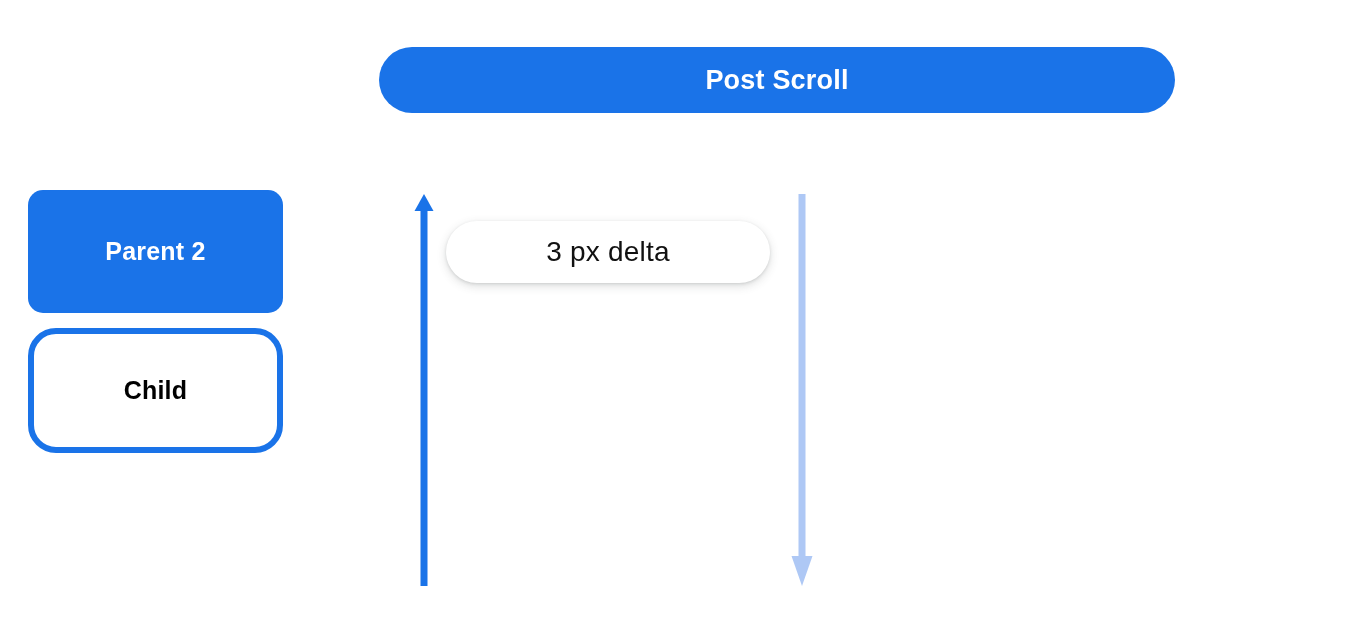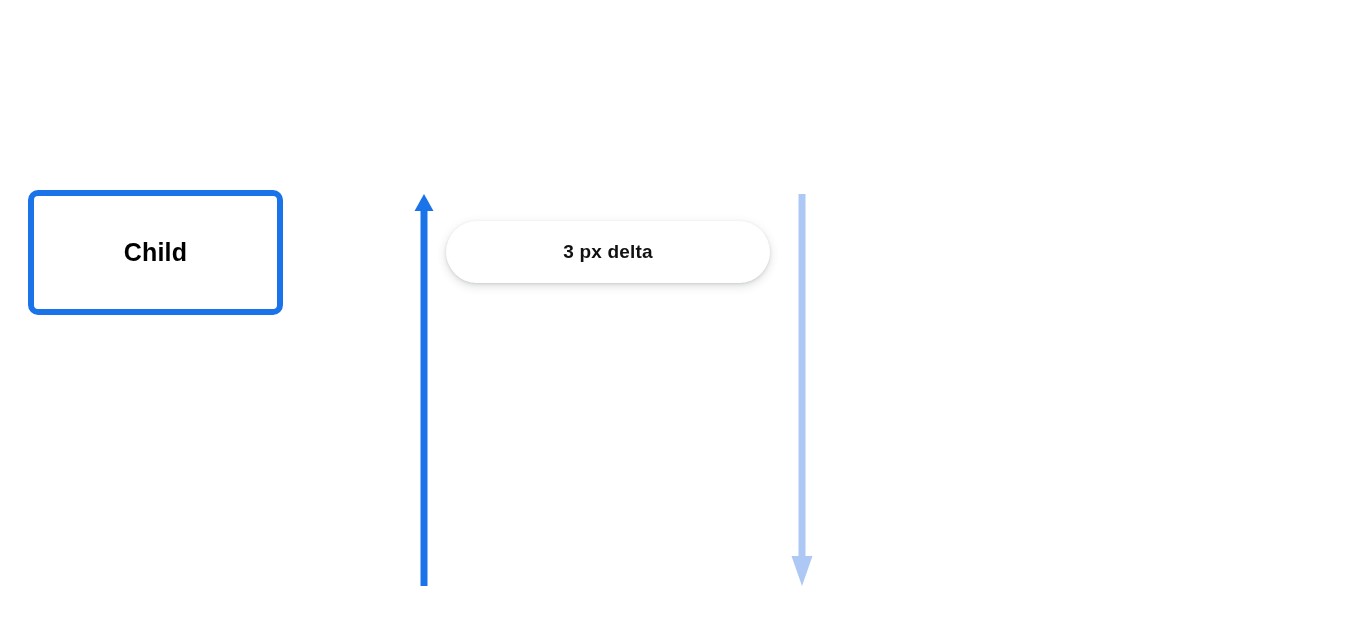--- a/index.html
+++ b/index.html
@@ -63,21 +63,21 @@
     height: 123px;
     background: #1a73e8;
     margin-bottom: 15px;
   }
   .box-filled .box-label { color: #ffffff; }
 
   .box-outlined {
     height: 125px;
     background: #ffffff;
     border: 6px solid #1a73e8;
-    border-radius: 10px;
+    border-radius: 28px;
   }
   .box-outlined .box-label { color: #000000; }
 
   
   .arrow-up {
     position: absolute;
     left: 410px;
     top: 194px;
     width: 28px;
     height: 392px;
@@ -92,22 +92,22 @@
 
   
   .pill {
     position: absolute;
     display: flex;
     align-items: center;
     justify-content: center;
     box-sizing: border-box;
   }
   .pill .pill-label {
-    font-size: 19px;
-    font-weight: bold;
+    font-size: 28px;
+    font-weight: normal;
     letter-spacing: 0.2px;
   }
   .pill-white {
     left: 446px;
     top: 221px;
     width: 324px;
     height: 62px;
     background: #ffffff;
     border-radius: 31px;
     box-shadow: 0 3px 10px rgba(60,64,67,0.18), 0 1px 3px rgba(60,64,67,0.14);
@@ -122,22 +122,28 @@
     background: #1a73e8;
     border-radius: 31px;
   }
   .pill-blue .pill-label { color: #ffffff; }
 </style>
 </head>
 <body>
 
 <div id="stage">
 
+  <div class="header-banner">
+    <span class="label">Post Scroll</span>
+  </div>
 
   <div class="stack">
+    <div class="stack-box box-filled">
+      <span class="box-label">Parent 2</span>
+    </div>
     <div class="stack-box box-outlined">
       <span class="box-label">Child</span>
     </div>
   </div>
 
   <svg class="arrow-up" viewBox="0 0 28 392">
     <rect x="10.5" y="16" width="7" height="376" fill="#1a73e8"></rect>
     <polygon points="14,0 23.5,17 4.5,17" fill="#1a73e8"></polygon>
   </svg>
 

